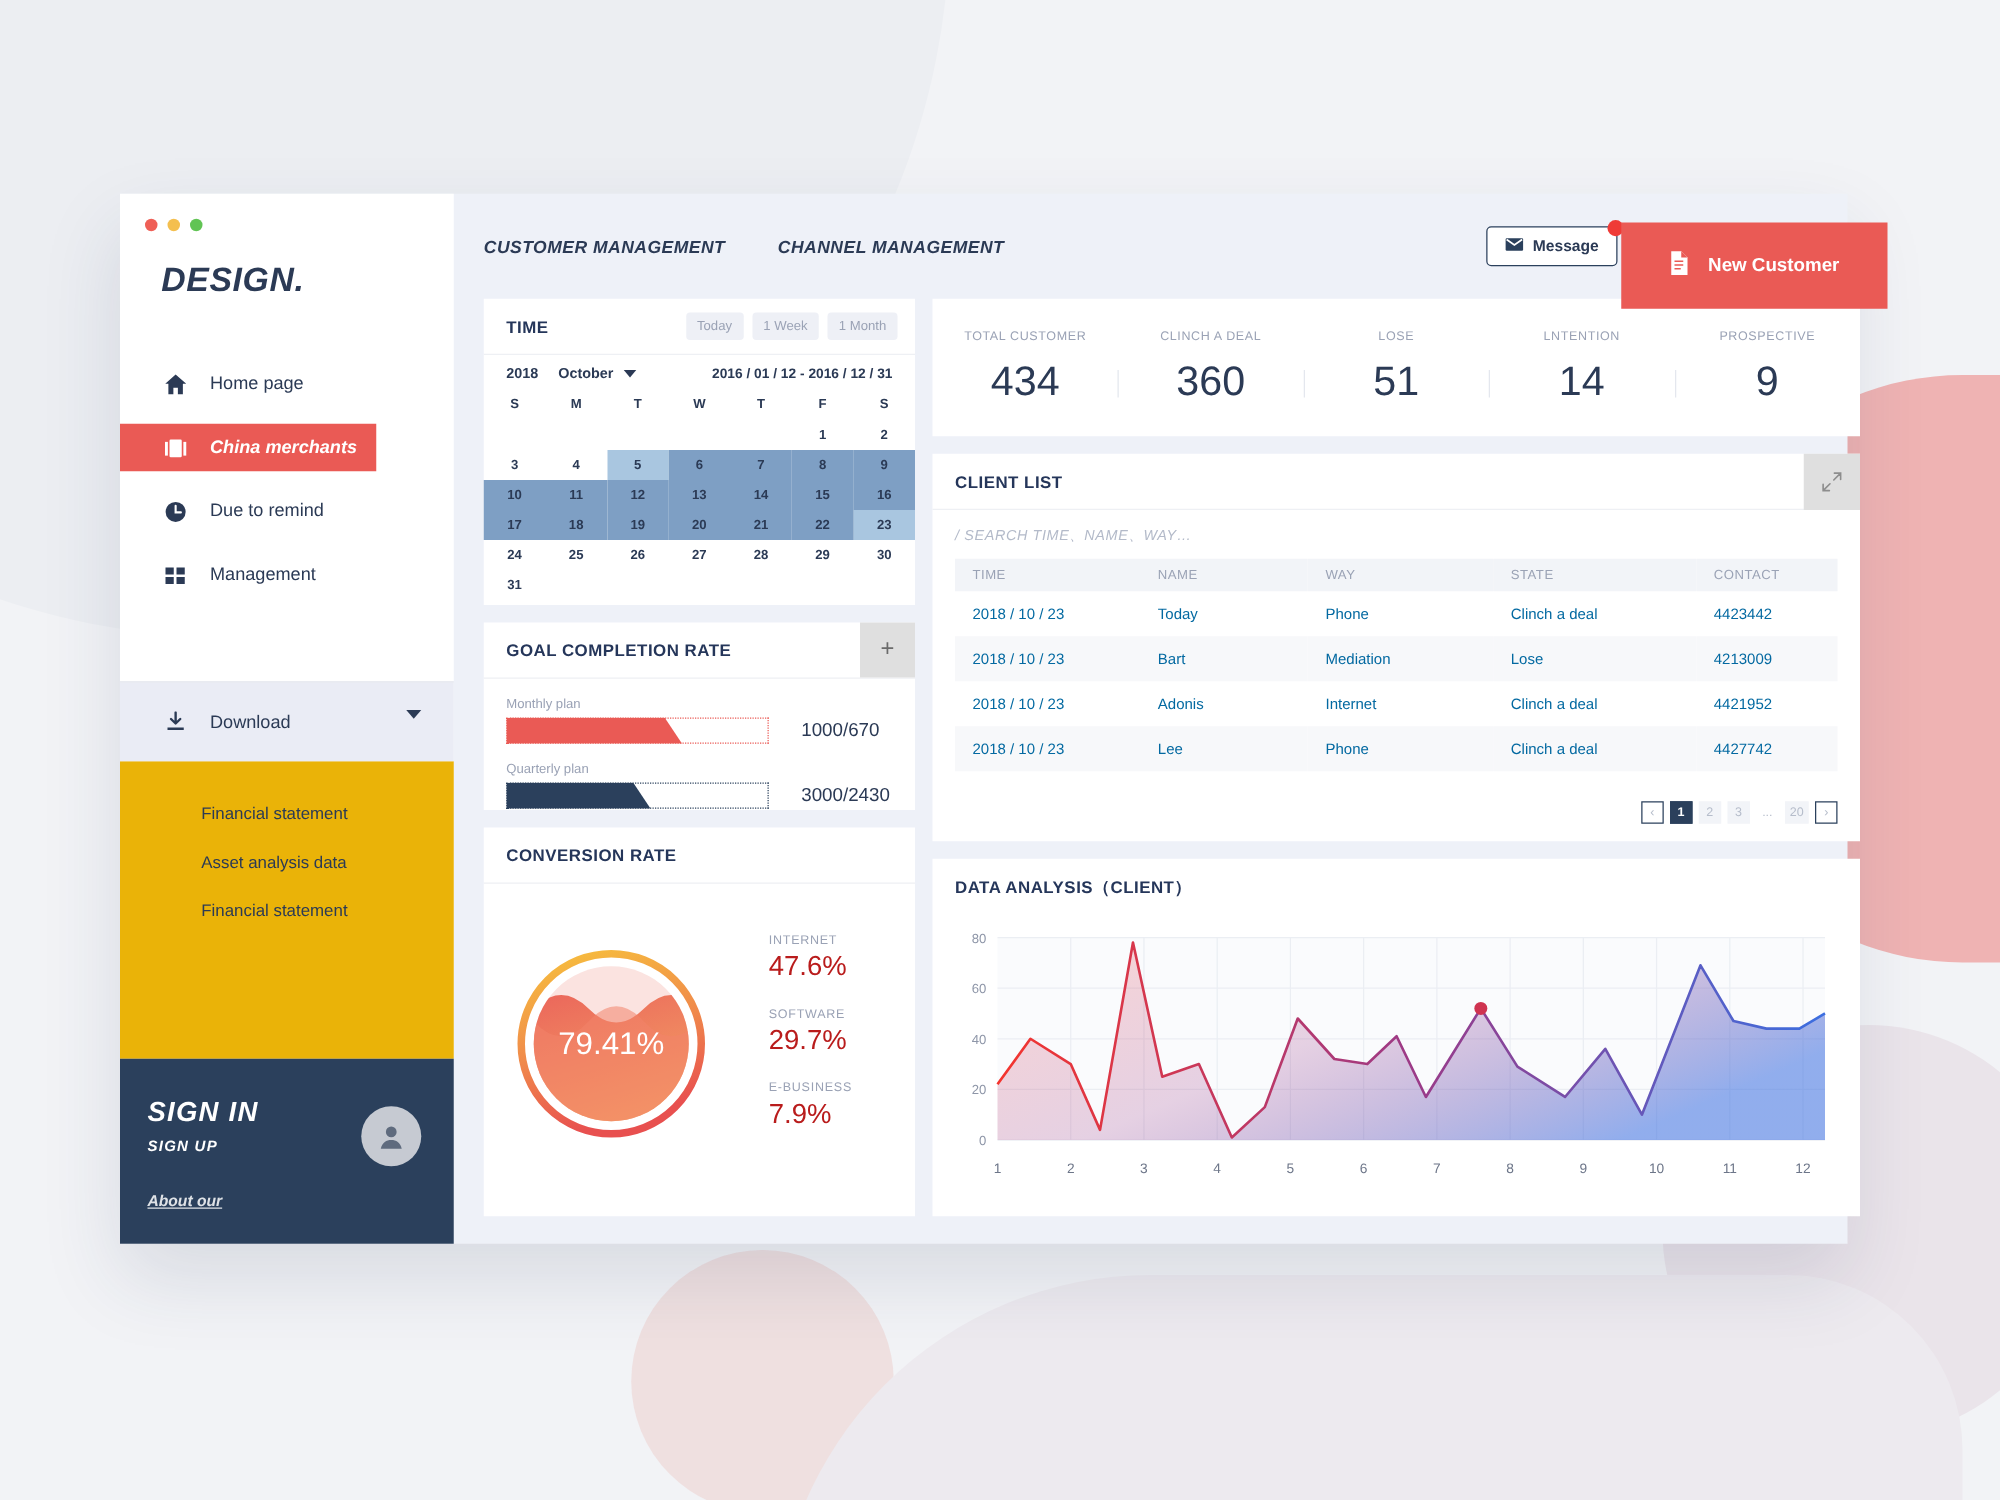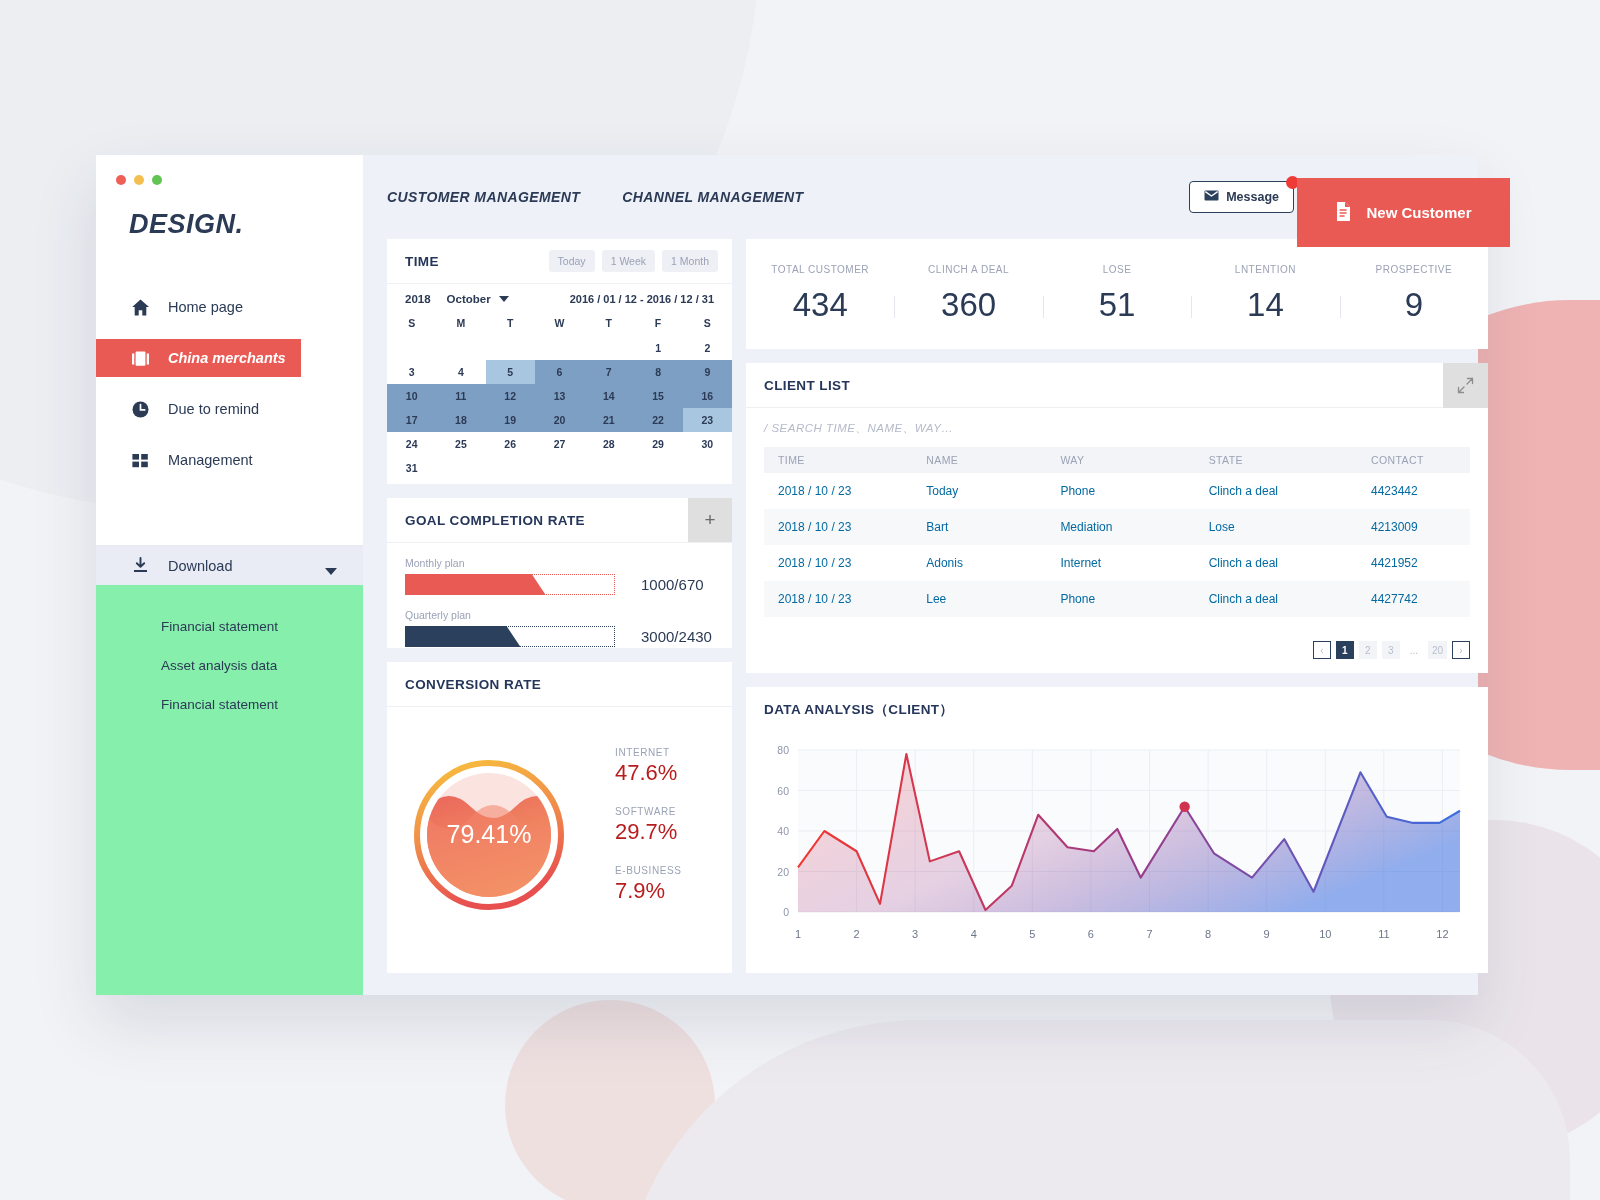--- a/index.html
+++ b/index.html
@@ -78,31 +78,31 @@
     font-style: italic; font-weight: bold;
     margin-right: 62px;
   }
   .nav-ico { width: 22px; height: 20px; margin-right: 17px;
              display: flex; align-items: center; justify-content: center; }
   .nav-ico svg { display: block; }
   .nav-spacer { flex: 0 0 53px; }
 
   .dl-row {
     display: flex; align-items: center;
-    height: 40px; background: #eaecf5;
+    height: 64px; background: #eaecf5;
     padding-left: 33px; color: #2b3a55; font-size: 14.5px;
     border-top: 1px solid #e7e9f0;
     position: relative;
   }
   .dl-caret { position: absolute; right: 26px; top: 22px;
               width: 0; height: 0;
               border-left: 6px solid transparent;
               border-right: 6px solid transparent;
               border-top: 7px solid #2b3a55; }
-  .dl-list { background: #86efac; padding: 22px 0 0 0; flex: 1; }
+  .dl-list { background: #eab308; padding: 22px 0 0 0; flex: 1; }
   .dl-item { padding: 0 0 0 65px; height: 39px; line-height: 39px;
              color: #2b3a55; font-size: 13.5px; }
 
   #signin {
     background: #2b405c; color: #fff;
     height: 148px; padding: 30px 33px 0 22px;
     position: relative; flex: none;
   }
   .sign-in-t { font-size: 22px; font-weight: bold; font-style: italic; letter-spacing: 1px; }
   .sign-up-t { font-size: 12px; font-weight: bold; font-style: italic;
@@ -302,20 +302,31 @@
       <span>Download</span>
       <span class="dl-caret"></span>
     </div>
 
     <div class="dl-list">
         <div class="dl-item">Financial statement</div>
         <div class="dl-item">Asset analysis data</div>
         <div class="dl-item">Financial statement</div>
       </div>
 
+    <div id="signin">
+      <div class="sign-in-t">SIGN  IN</div>
+      <div class="sign-up-t">SIGN  UP</div>
+      <div class="about">About our</div>
+      <div class="avatar">
+        <svg width="26" height="26" viewBox="0 0 26 26">
+            <circle cx="13" cy="9.5" r="4.3" fill="#5f6b7e"></circle>
+            <path d="M4.6 23c1.2-5 4.5-7 8.4-7s7.2 2 8.4 7z" fill="#5f6b7e"></path>
+          </svg>
+      </div>
+    </div>
   </div>
 
   <div id="main">
 
     <div id="topbar">
       <div id="tabs" style="display:flex">
           <span class="tab active">CUSTOMER MANAGEMENT</span>
           <span class="tab">CHANNEL MANAGEMENT</span>
         </div>
 

